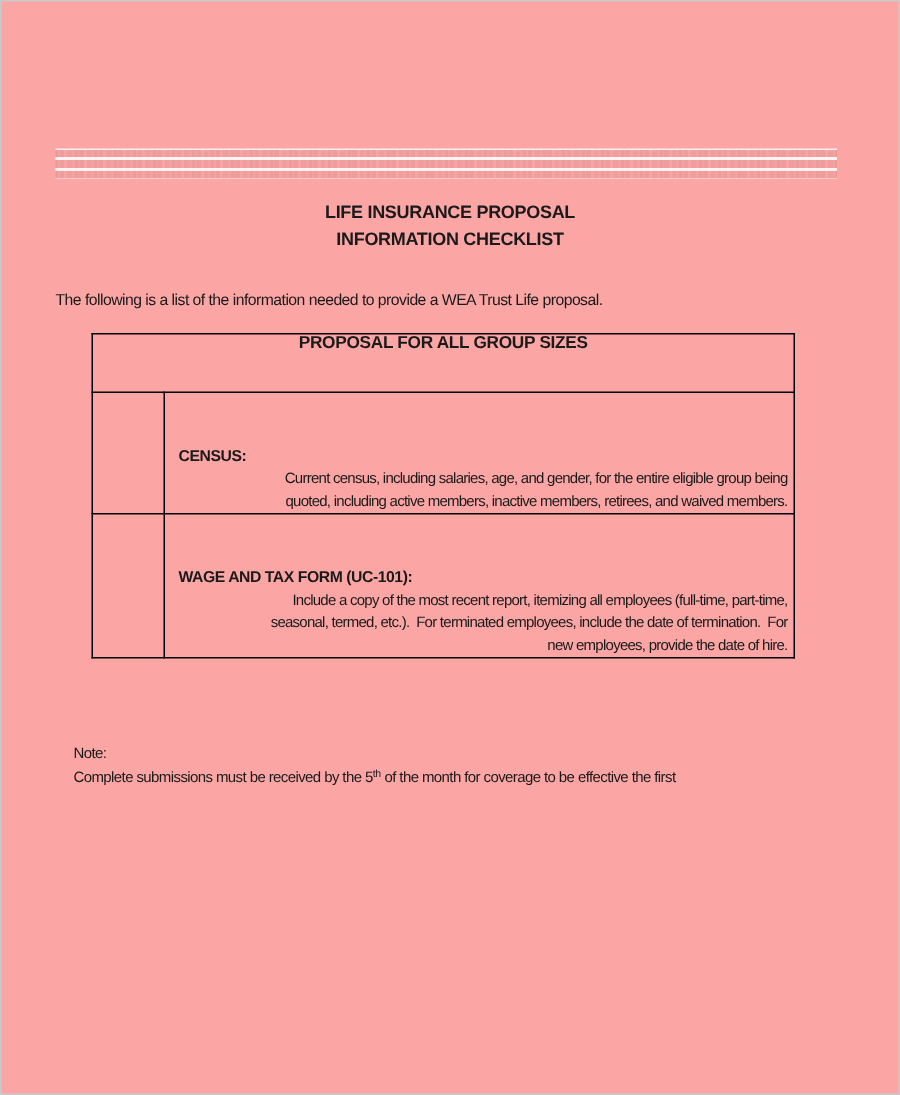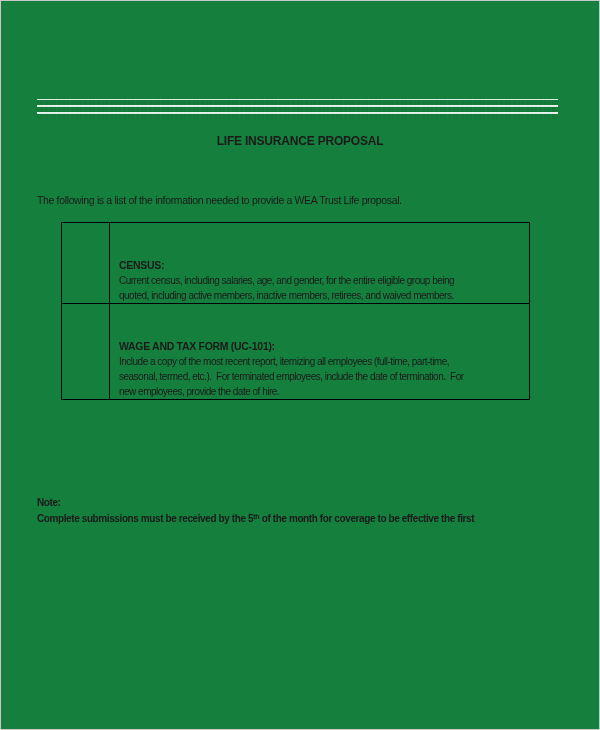--- a/index.html
+++ b/index.html
@@ -7,21 +7,21 @@
   body {
     width: 600px; height: 730px;
     font-family: "Liberation Sans", sans-serif;
     color: #1a1a1a;
     position: relative;
   }
   .page {
     position: absolute;
     left: 0; top: 0;
     width: 600px; height: 730px;
-    background: #15803d;
+    background: #fca5a5;
     border: 1px solid #c9c9c9;
     overflow: hidden;
   }
 
   
   .redacted-band {
     position: absolute;
     left: 36px; top: 98px;
     width: 521px; height: 20px;
     background-image:
@@ -86,31 +86,32 @@
     letter-spacing: -0.3px;
     line-height: 15px;
     white-space: pre;
     margin-top: 32px;
   }
   .cell-line {
     font-size: 10px;
     letter-spacing: -0.5px;
     line-height: 15px;
     white-space: pre;
+    text-align: right;
   }
   tr.row-census   { height: 58px; }
   tr.row-plan     { height: 52px; }
   tr.row-rate     { height: 54px; }
   tr.row-wage     { height: 57px; }
 
   .note-block {
     position: absolute;
-    left: 36px; top: 494px;
+    left: 48px; top: 494px;
     width: 540px;
-    font-weight: bold;
+    font-weight: normal;
     font-size: 10px;
     letter-spacing: -0.4px;
     line-height: 16px;
   }
   .note-line { white-space: pre; }
   .note-line sup {
     font-size: 7px;
     letter-spacing: -0.2px;
     vertical-align: baseline;
     position: relative;
@@ -119,30 +120,34 @@
 </style>
 </head>
 <body>
 
 <div class="page">
 
   <div class="redacted-band"></div>
 
   <div class="doc-title">
     <div>LIFE INSURANCE PROPOSAL</div>
+    <div>INFORMATION CHECKLIST</div>
   </div>
 
   <div class="intro">The following is a list of the information needed to provide a WEA Trust Life proposal.</div>
 
   <table class="checklist">
     <colgroup>
       <col style="width:48px">
       <col>
     </colgroup>
     <tbody>
+        <tr>
+      <th class="tbl-header" colspan="2">PROPOSAL FOR ALL GROUP SIZES</th>
+    </tr>
 
     <tr class="row-census">
       <td class="check-cell"></td>
       <td class="content-cell">
         <div class="cell-title">CENSUS:</div>
         <div class="cell-line">Current census, including salaries, age, and gender, for the entire eligible group being</div>
         <div class="cell-line">quoted, including active members, inactive members, retirees, and waived members.</div>
       </td>
     </tr>
 

